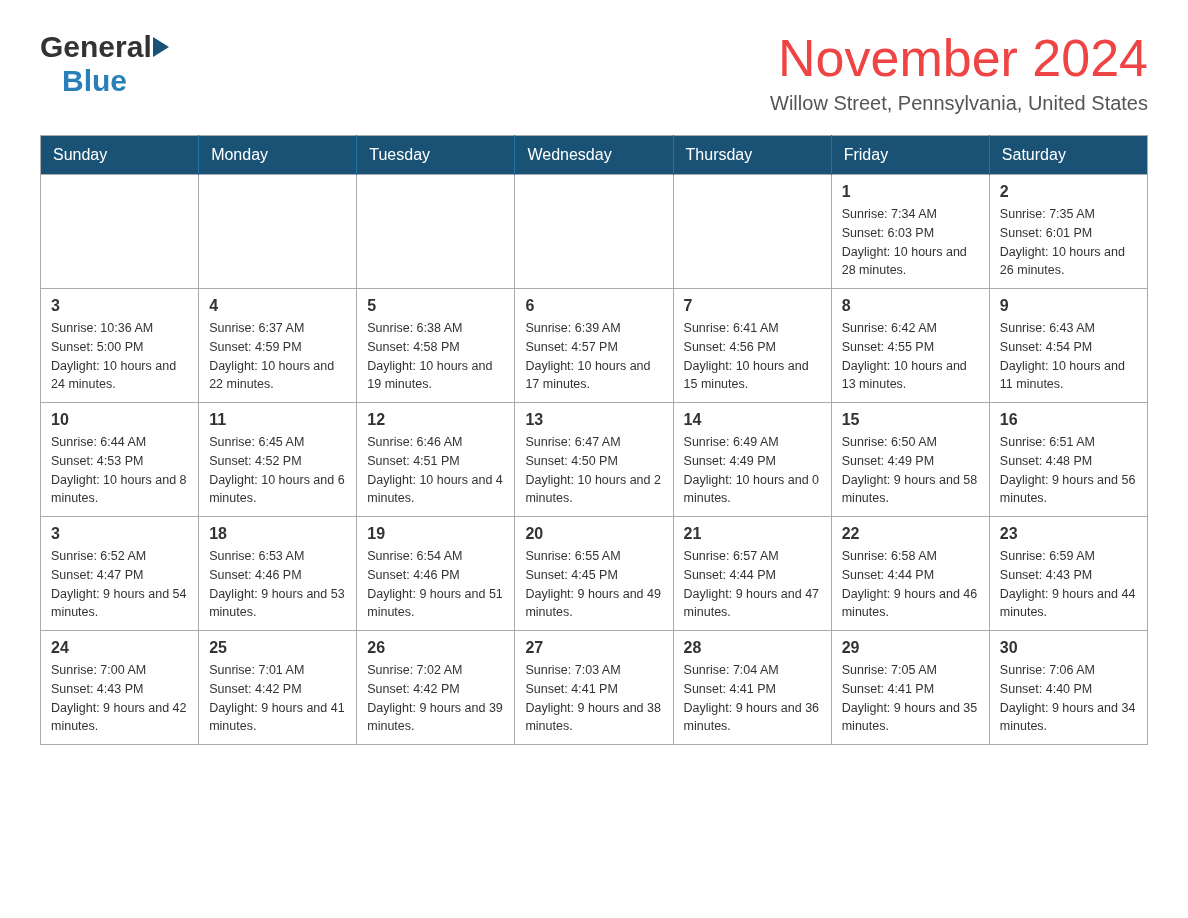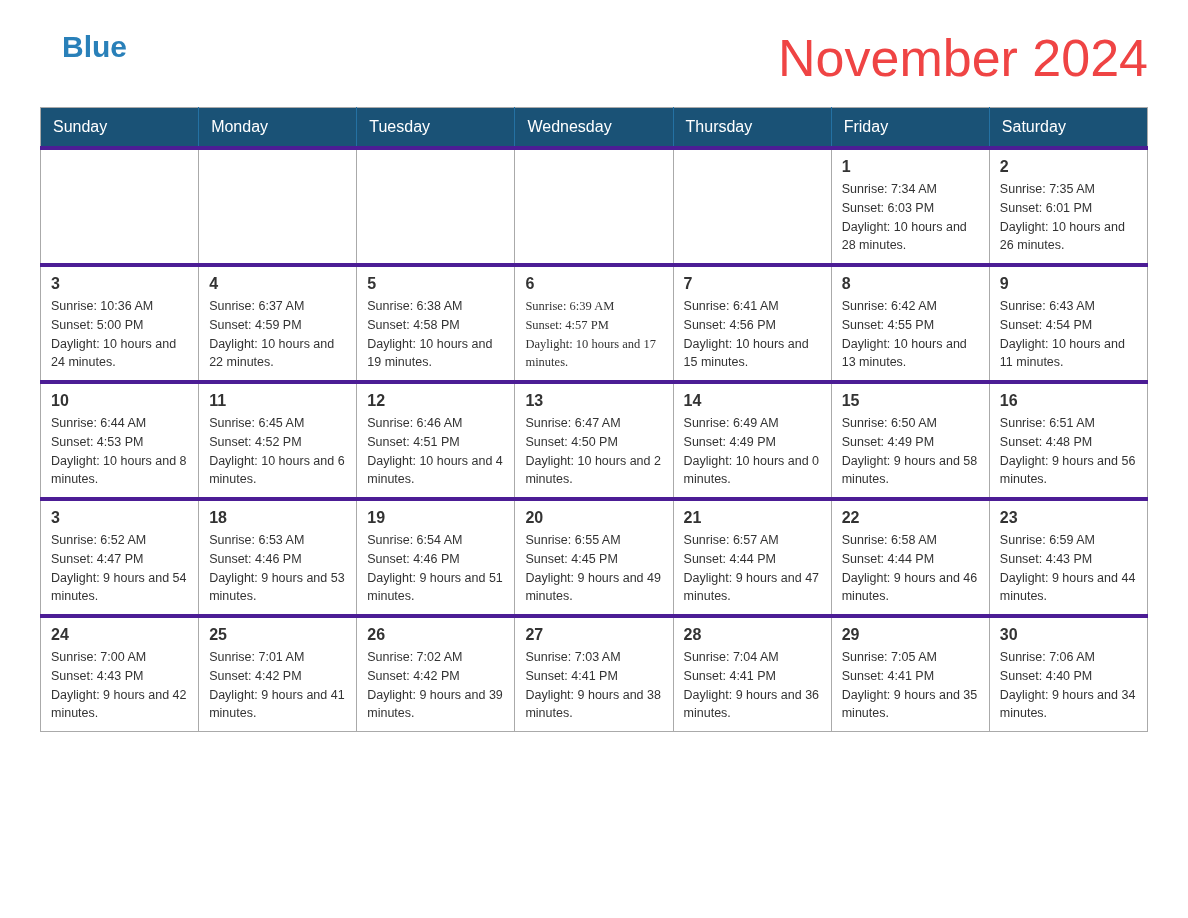--- a/index.html
+++ b/index.html
@@ -56,21 +56,21 @@
       vertical-align: top;
       padding: 8px 10px;
       border: 1px solid #aaa;
       width: calc(100% / 7);
       min-height: 100px;
       font-size: 13px;
       color: #333;
       background: #fff;
     }
     .calendar tr {
-      border-bottom: 4px solid #4c1d95;
+      border-bottom: 1px solid #4c1d95;
     }
     .day-number {
       font-size: 16px;
       font-weight: bold;
       color: #333;
       display: block;
       margin-bottom: 4px;
     }
     .day-info {
       font-size: 12.5px;
@@ -107,24 +107,29 @@
     .logo-row {
       display: flex;
       align-items: center;
     }
   </style>
 </head>
 <body>
 
 <div class="header">
   <div class="logo">
+    <div class="logo-row">
+      <span class="logo-text-general">General</span>
+      <span class="logo-arrow"></span>
+    </div>
     <span class="logo-sub" style="margin-left: 22px;">Blue</span>
   </div>
   <div class="title-section">
     <div class="month-title">November 2024</div>
+    <div class="location-title">Willow Street, Pennsylvania, United States</div>
   </div>
 </div>
 
 <table class="calendar" id="calendar-table">
   <thead>
     <tr id="calendar-header-row">
     <th>Sunday</th>
         <th>Monday</th>
         <th>Tuesday</th>
         <th>Wednesday</th>
@@ -167,21 +172,21 @@
 Daylight: 10 hours and 22 minutes.</div>
         </td>
         <td>
           <span class="day-number">5</span>
           <div class="day-info" style="white-space: pre-line;">Sunrise: 6:38 AM
 Sunset: 4:58 PM
 Daylight: 10 hours and 19 minutes.</div>
         </td>
         <td>
           <span class="day-number">6</span>
-          <div class="day-info" style="white-space: pre-line; font-family: Liberation Serif, serif;">Sunrise: 6:39 AM
+          <div class="day-info" style="white-space: pre-line;">Sunrise: 6:39 AM
 Sunset: 4:57 PM
 Daylight: 10 hours and 17 minutes.</div>
         </td>
         <td>
           <span class="day-number">7</span>
           <div class="day-info" style="white-space: pre-line;">Sunrise: 6:41 AM
 Sunset: 4:56 PM
 Daylight: 10 hours and 15 minutes.</div>
         </td>
         <td>

